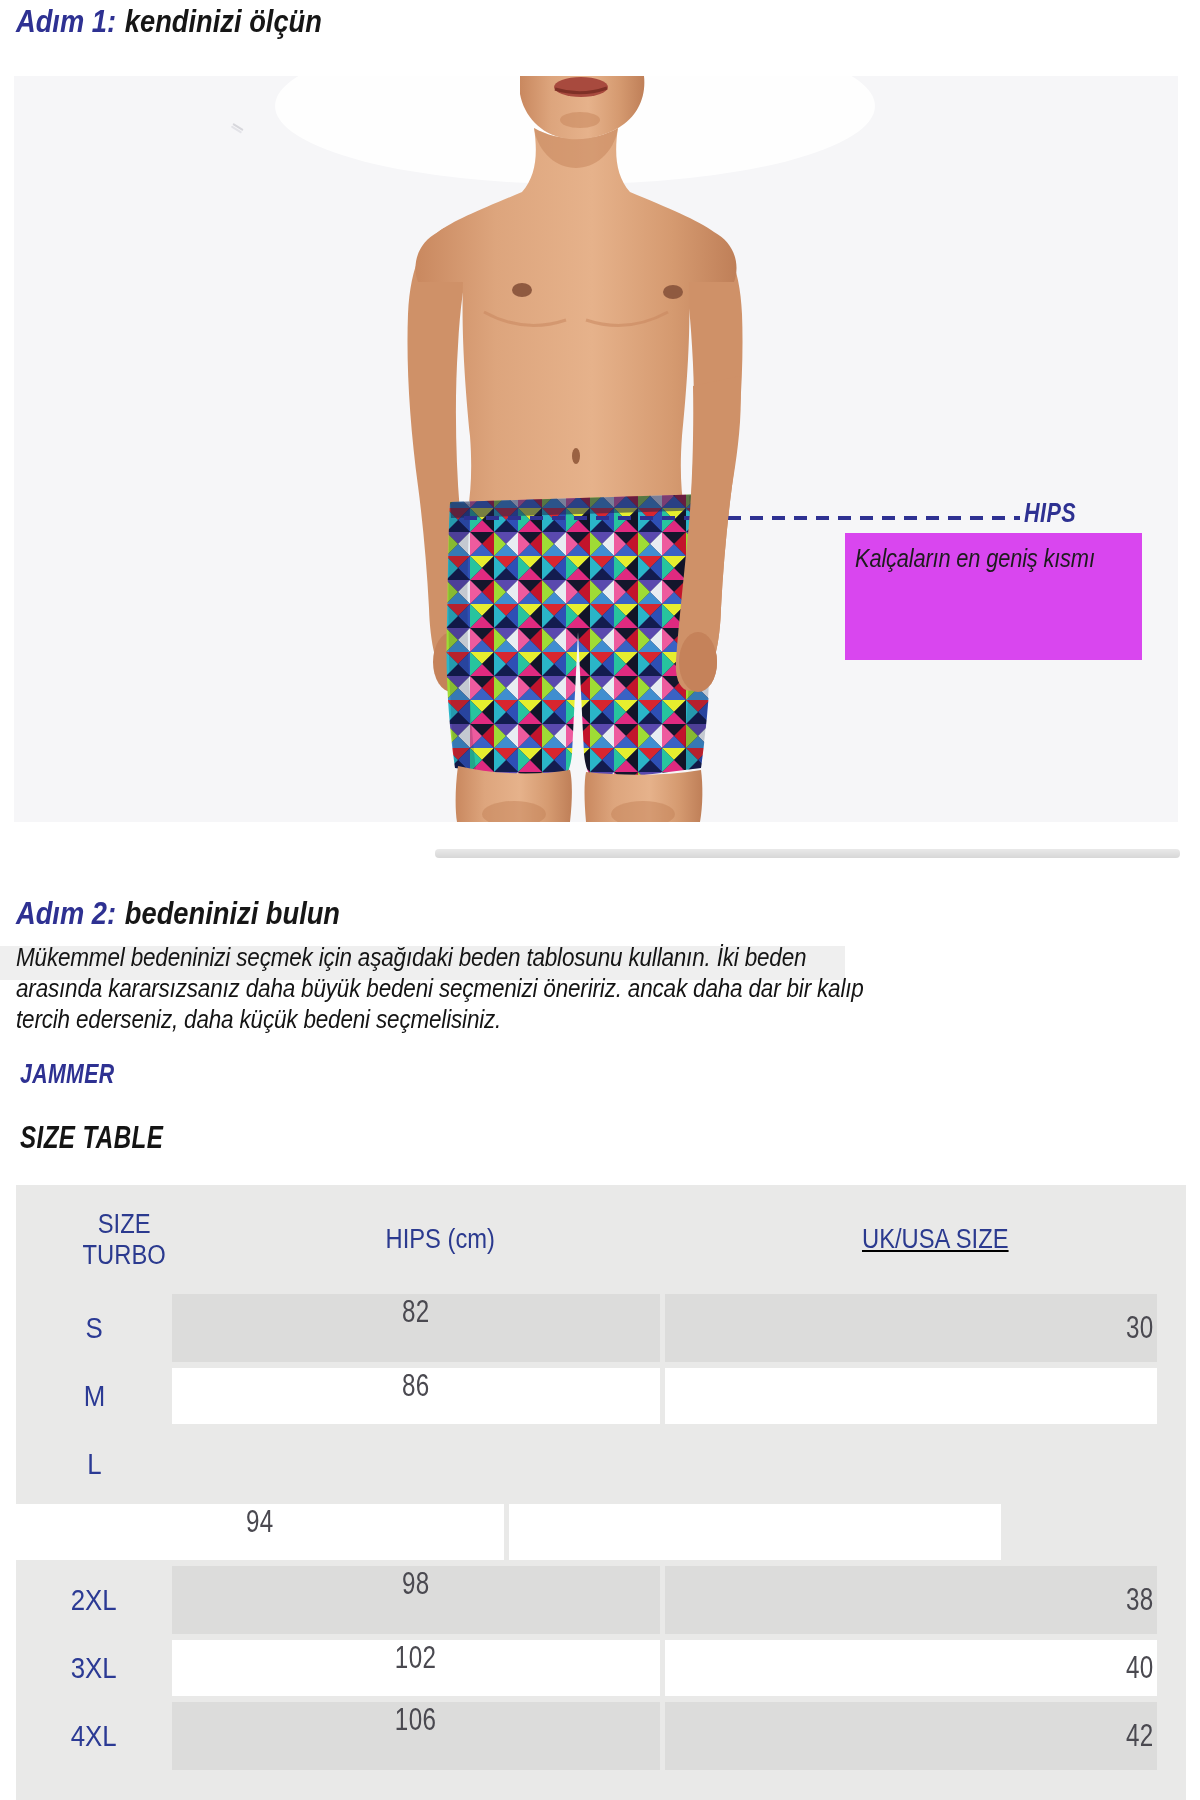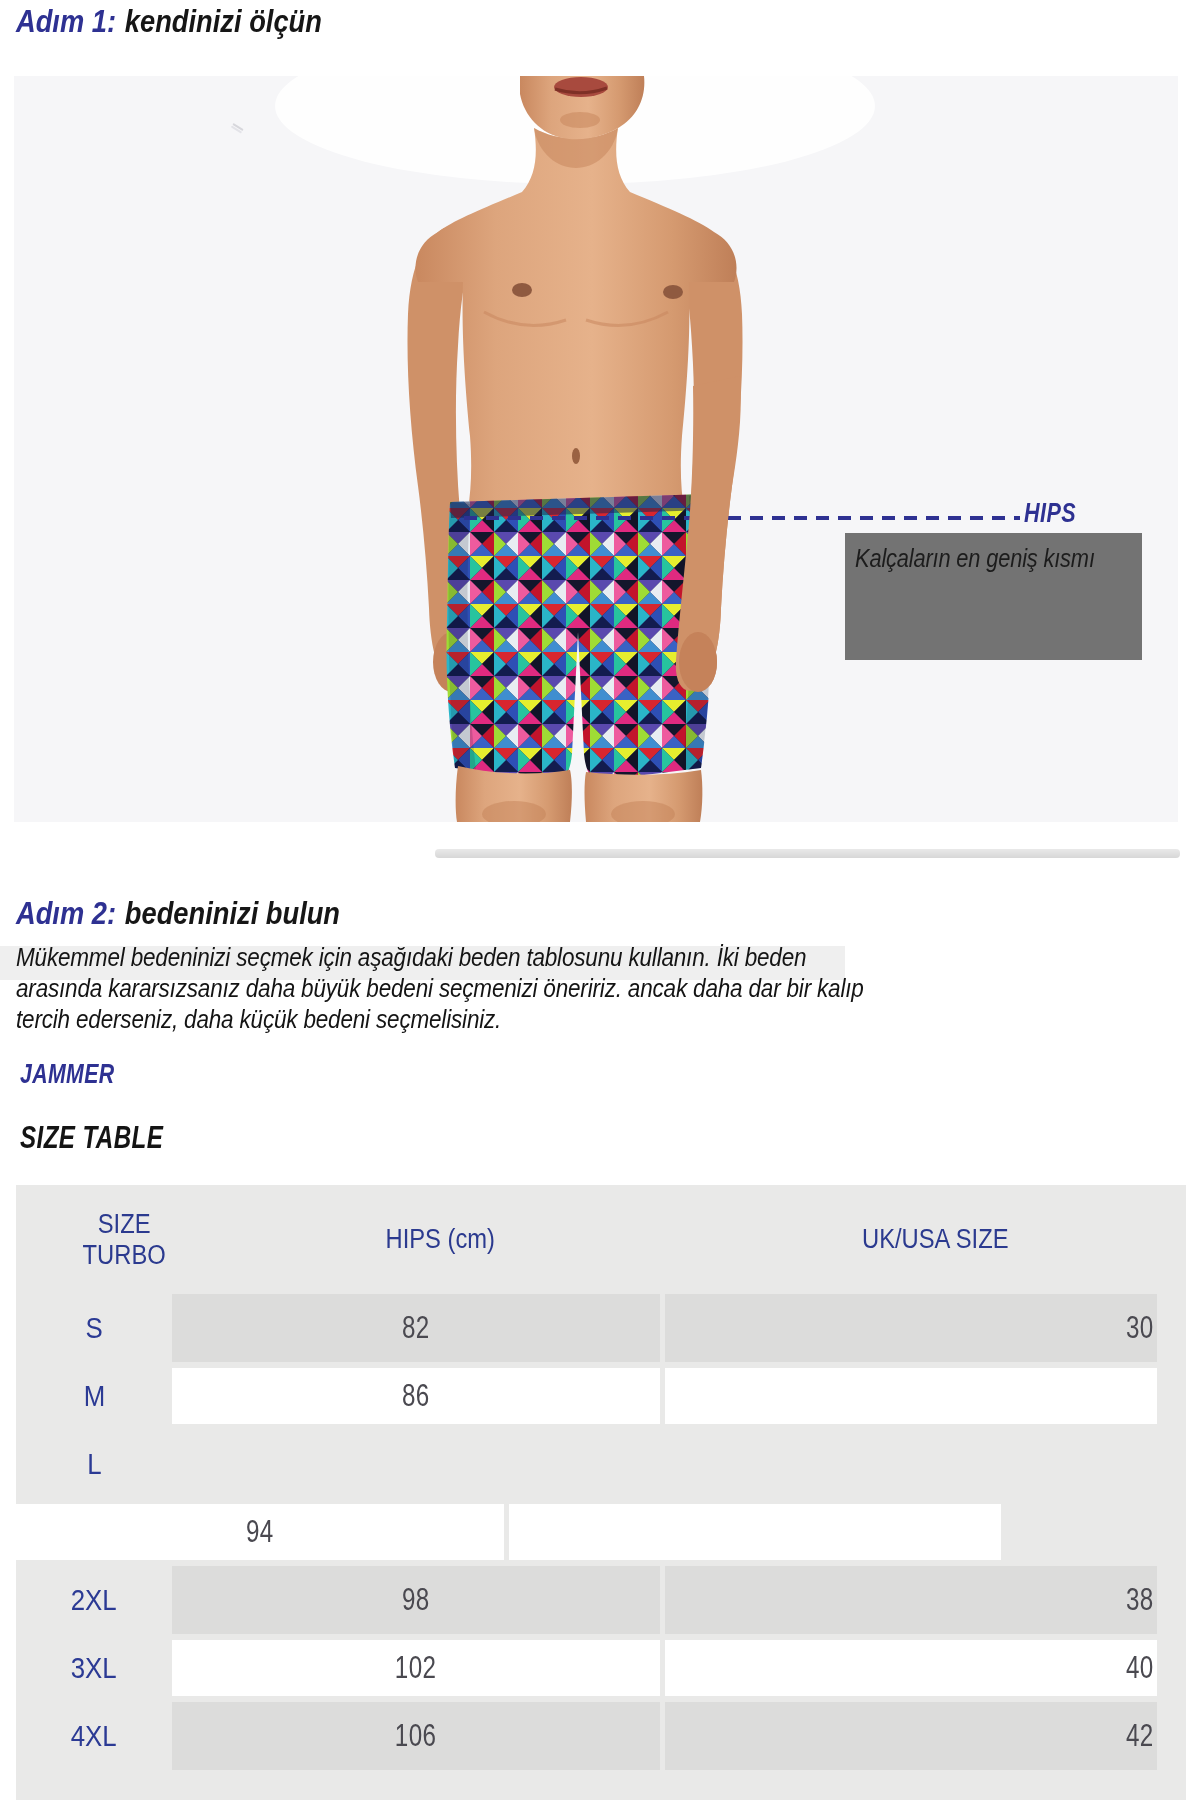--- a/index.html
+++ b/index.html
@@ -30,21 +30,21 @@
     position:absolute;left:450px;top:440px;width:556px;height:4px;
     background:repeating-linear-gradient(90deg,#2e3192 0 13px,transparent 13px 22px);
   }
   #arm-overlay{pointer-events:none;}
   #hips-label{
     position:absolute;left:1010px;top:422px;
     color:#2e3192;font-weight:800;font-style:italic;font-size:27px;white-space:nowrap;
     transform:scaleX(0.80);transform-origin:0 50%;letter-spacing:0.5px;
   }
   #hips-note-box{
-    position:absolute;left:831px;top:457px;width:297px;height:127px;background:#737373;
+    position:absolute;left:831px;top:457px;width:297px;height:127px;background:#d946ef;
   }
   #hips-note-box .note{
     display:inline-block;margin:10px 0 0 10px;white-space:nowrap;
     font-style:italic;font-size:26px;color:#1c1c1c;
     transform:scaleX(0.84);transform-origin:0 0;letter-spacing:-0.2px;
   }
   #photo-speck{
     position:absolute;left:218px;top:50px;width:12px;height:2px;background:#d7d7dc;
     transform:rotate(32deg);border-radius:2px;box-shadow:0 3px 0 #e3e3e8;
   }
@@ -79,30 +79,30 @@
   #size-table{
     position:absolute;left:16px;top:1185px;width:1170px;height:615px;
     background:#e9e9e8;
   }
   .thead{display:flex;height:109px;align-items:center;padding-left:24px;}
   .hc0{width:156px;padding-left:14px;box-sizing:border-box;text-align:center;
        white-space:pre-line;color:#2b3a8f;font-size:27px;line-height:31px;
        transform:scaleX(0.88);}
   .hc1{width:488px;display:flex;justify-content:center;}
   .hgap{width:5px;}
-  .hc2{width:492px;display:flex;justify-content:center;}
+  .hc2{width:492px;display:flex;justify-content:center;text-decoration:underline;}
   .hlabel{color:#2b3a8f;font-size:27px;white-space:nowrap;display:inline-block;transform:scaleX(0.88);}
 
   .trow{display:flex;height:68px;}
   .c0{width:156px;display:flex;align-items:center;justify-content:center;}
   .size-label{color:#2b3a94;font-size:30px;display:inline-block;transform:scaleX(0.86);}
   .cellwrap{display:flex;width:985px;}
   .trow:nth-child(odd) .cellwrap{background:#ffffff;margin:6px 0;}
   .trow:nth-child(even) .cellwrap{background:#dcdcdb;margin:0;}
-  .cell1{width:488px;display:flex;align-items:center;justify-content:center;}
+  .cell1{width:488px;display:flex;justify-content:center;}
   .cgap{width:5px;background:#e9e9e8;}
   .cell2{width:492px;display:flex;align-items:center;justify-content:flex-end;}
   .num{color:#4a4950;font-size:31px;font-weight:400;display:inline-block;
        transform:scaleX(0.78);letter-spacing:0.5px;}
 </style>
 </head>
 <body>
 
 <div class="step-h" id="step1">
   <span class="lbl">Adım 1:</span>

